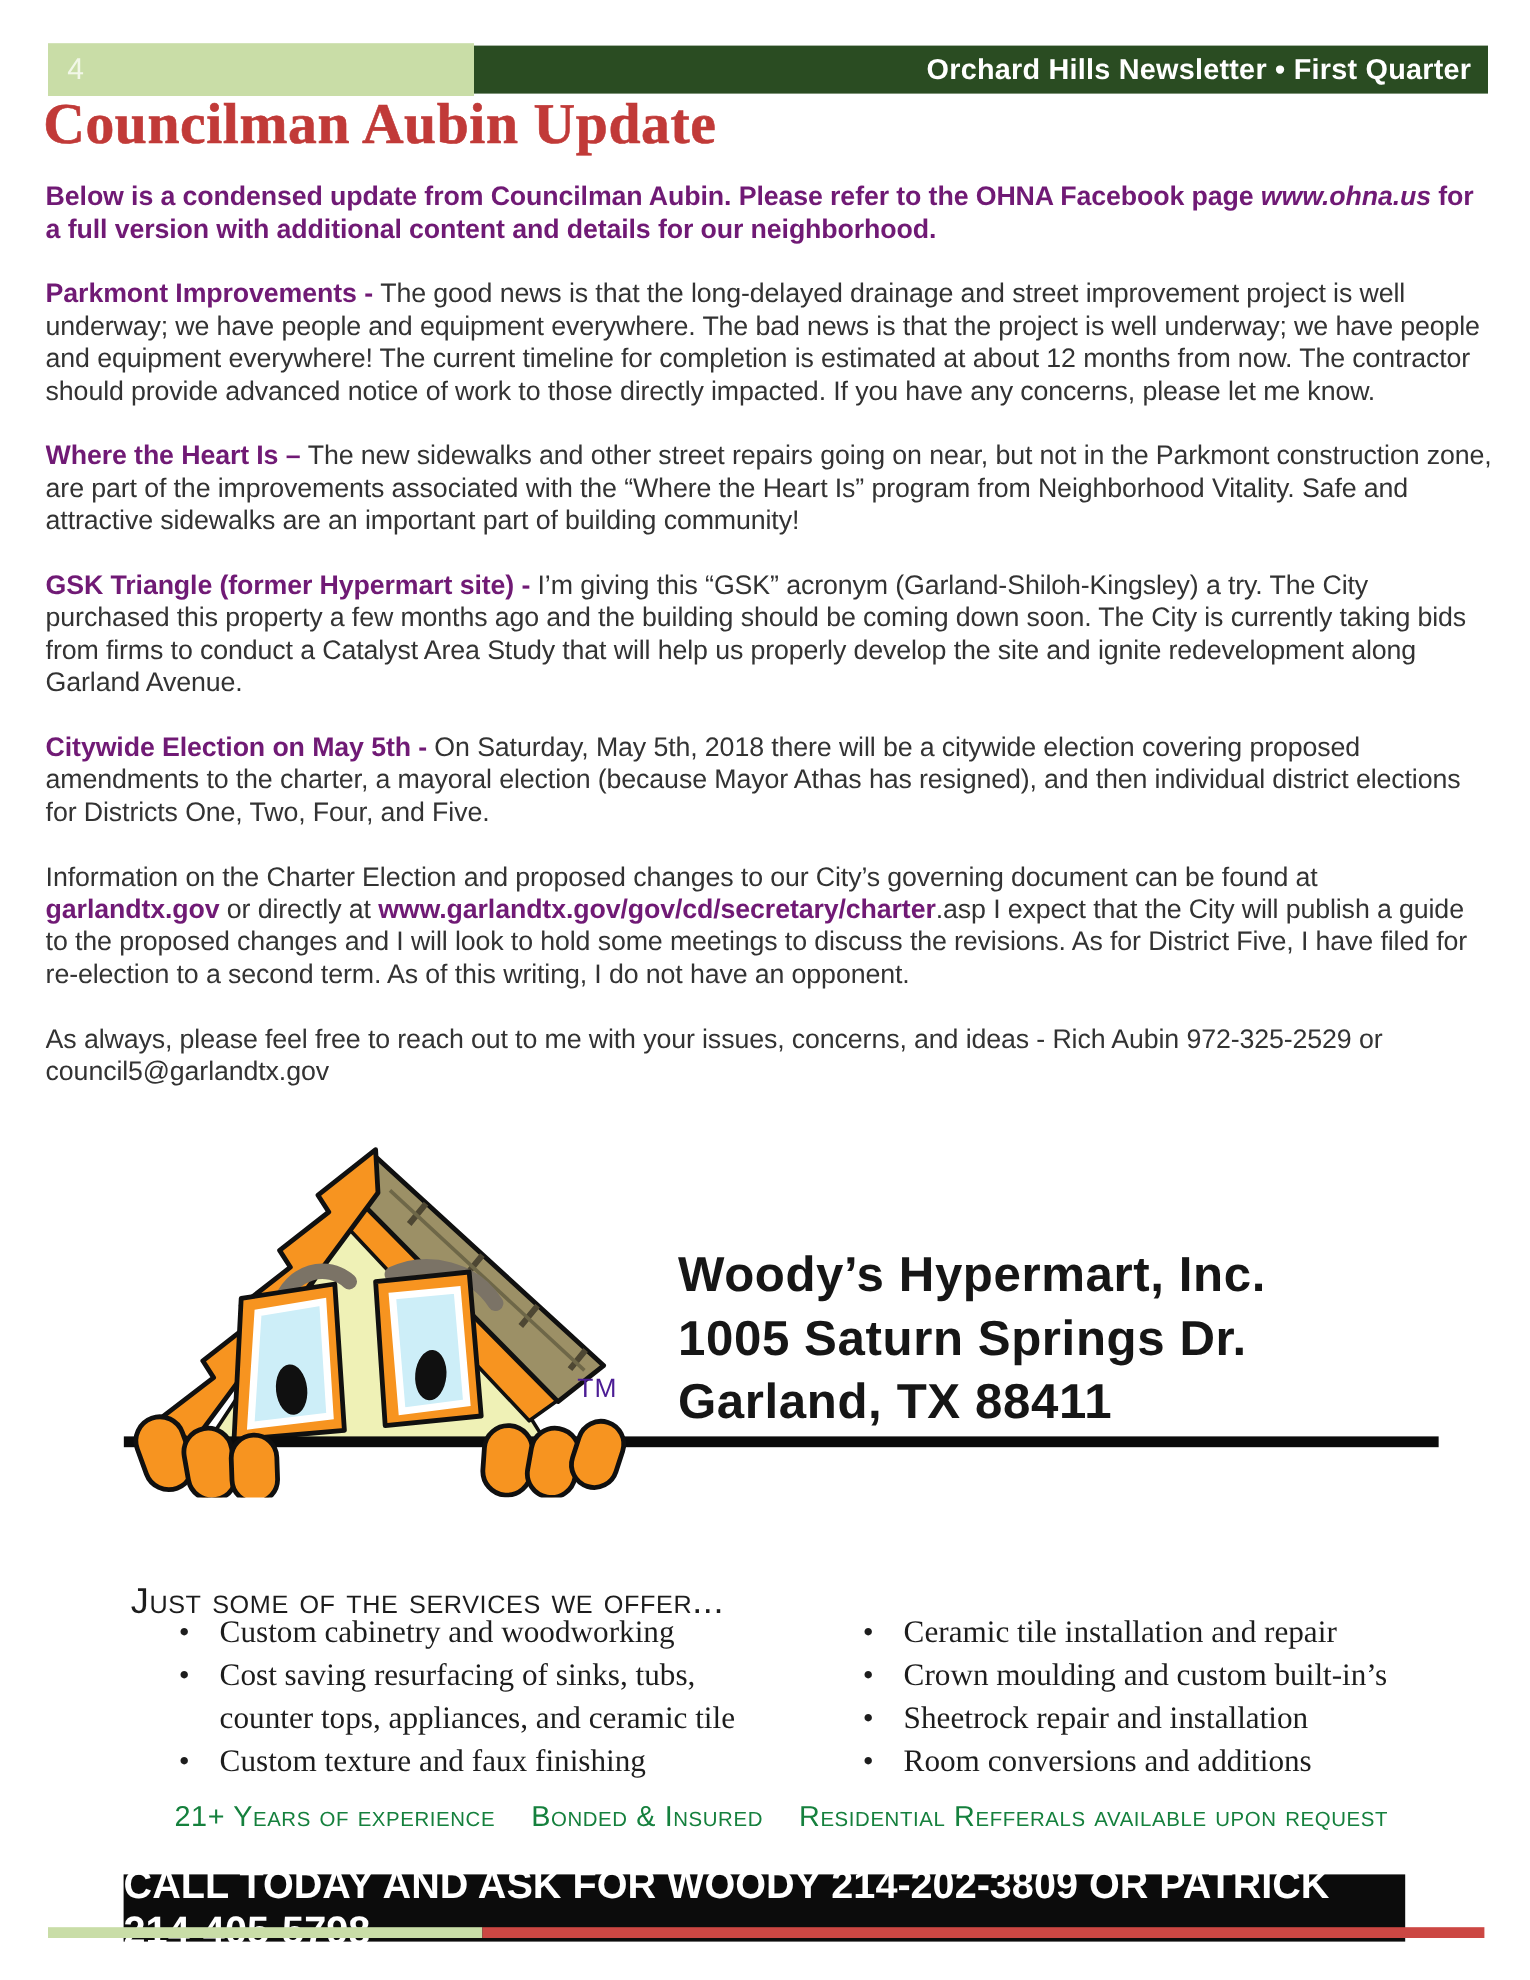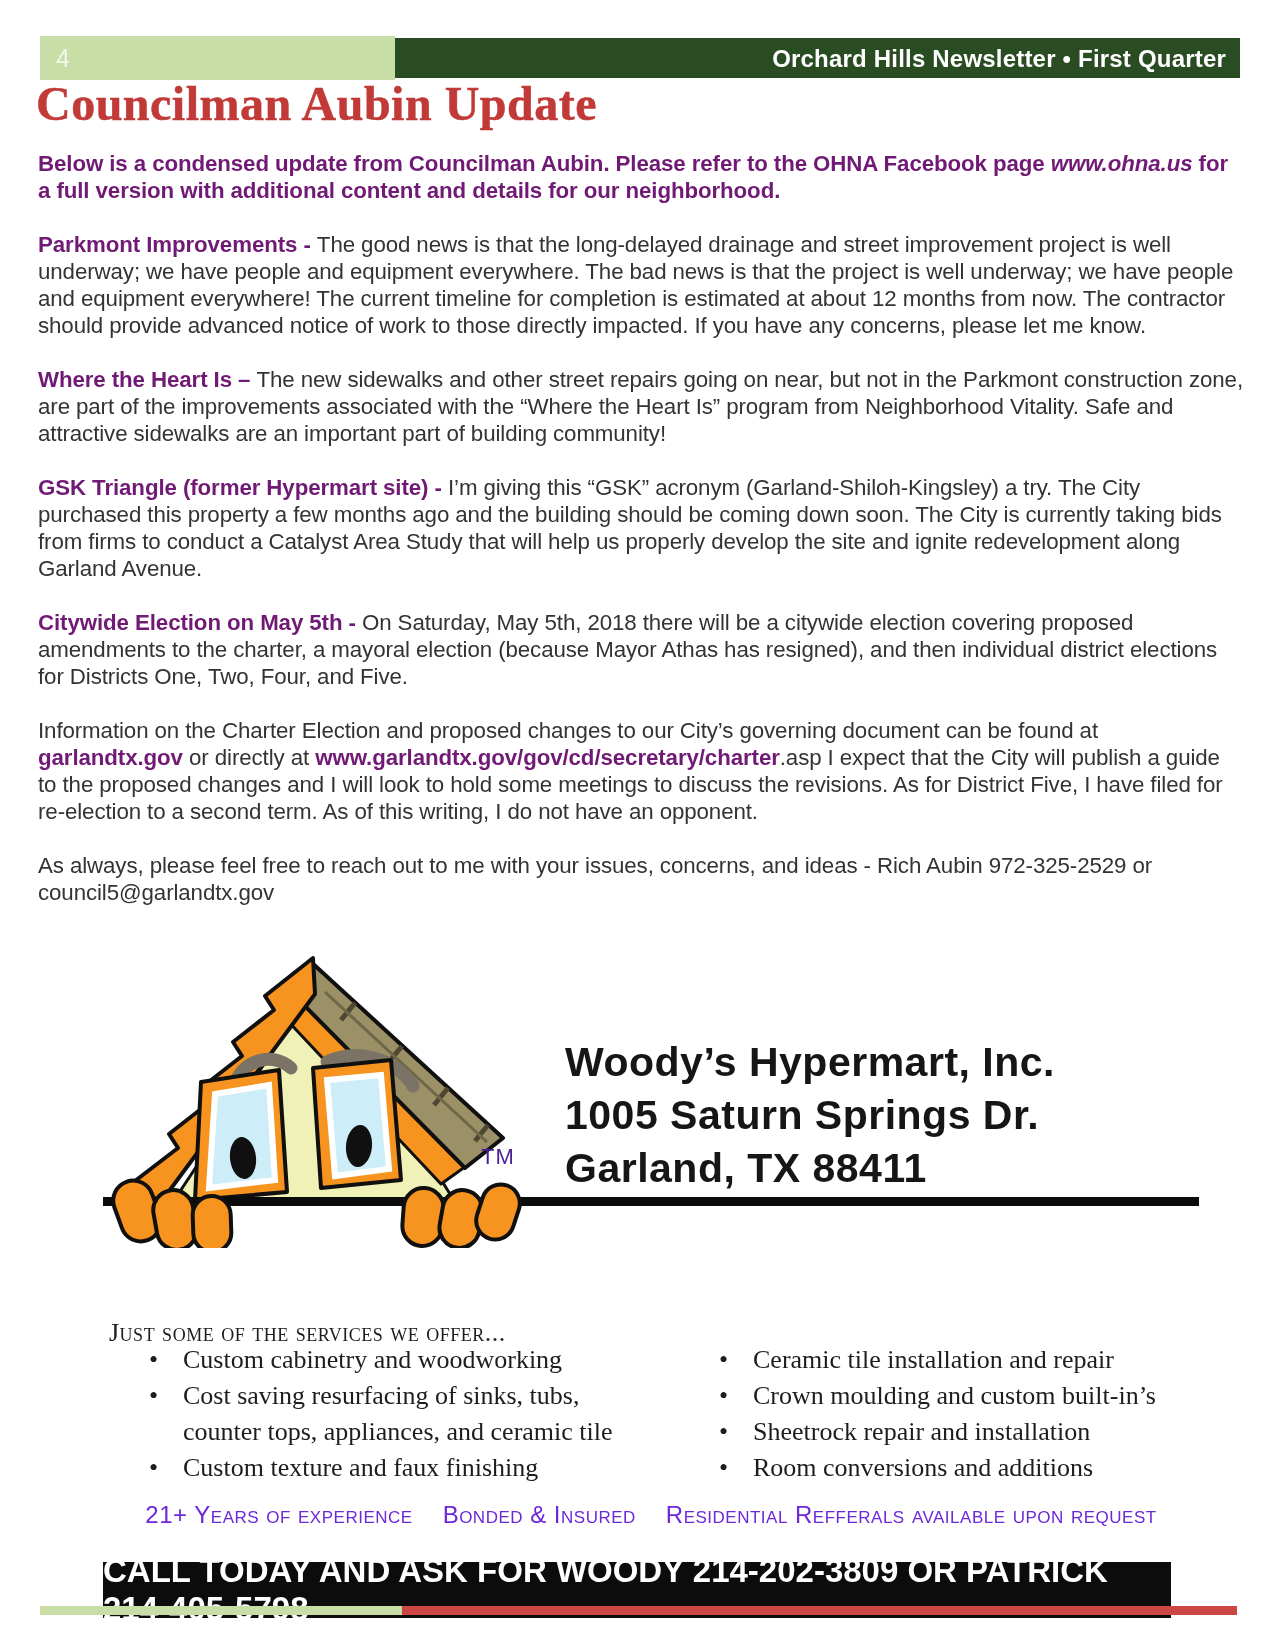--- a/index.html
+++ b/index.html
@@ -27,30 +27,30 @@
   
   .ad{position:absolute;top:948px;left:103px;width:1110px;height:668px;}
   .ad .house-svg{position:absolute;top:0;left:0;}
   .ad .tm{position:absolute;left:378px;top:196px;font-size:22px;letter-spacing:1px;color:#4c1d95;}
   .ad .adtext{position:absolute;left:462px;top:88px;font-weight:bold;color:#161616;
               font-size:41px;line-height:53px;letter-spacing:.5px;}
   .banner{position:absolute;left:0;width:1096px;background:#0c0c0c;color:#ffffff;
           display:flex;align-items:center;justify-content:center;}
   .banner.b1{top:284px;height:59px;font-variant:small-caps;font-size:31px;letter-spacing:2px;}
   .banner.b2{top:614px;height:56px;width:1068px;font-weight:bold;font-size:33px;letter-spacing:0;transform-origin:center;}
-  .svc-head{position:absolute;left:6px;top:370px;font-family:Liberation Serif, serif;
-            font-variant:small-caps;font-size:26px;color:#1d1d1d;letter-spacing:.5px;}
+  .svc-head{position:absolute;left:6px;top:370px;font-family:Liberation Sans, sans-serif;
+            font-variant:small-caps;font-size:30px;color:#1d1d1d;letter-spacing:.5px;}
   ul.svc{position:absolute;top:394px;margin:0;padding:0;list-style:none;
          font-family:"Liberation Serif",serif;font-size:26px;line-height:36px;color:#1d1d1d;}
   ul.svc li{position:relative;padding-left:50px;}
   ul.svc li::before{content:"\2022";position:absolute;left:16px;top:0;}
   #svc-left{left:30px;width:500px;}
   #svc-right{left:600px;width:480px;}
   .exp{position:absolute;top:553px;left:0;width:1096px;display:flex;justify-content:center;gap:30px;
-       font-variant:small-caps;font-size:24px;color:#6d28d9;letter-spacing:.5px;white-space:nowrap;text-align:center;}
+       font-variant:small-caps;font-size:24px;color:#15803d;letter-spacing:.5px;white-space:nowrap;text-align:center;}
 
   
   .strip{position:absolute;top:1606px;left:40px;height:9px;width:1197px;font-size:0;}
   .strip .g{display:inline-block;width:362px;height:9px;background:#c9dda7;}
   .strip .r{display:inline-block;width:835px;height:9px;background:#cc4743;}
 </style>
 </head>
 <body>
 
 <div class="page">

